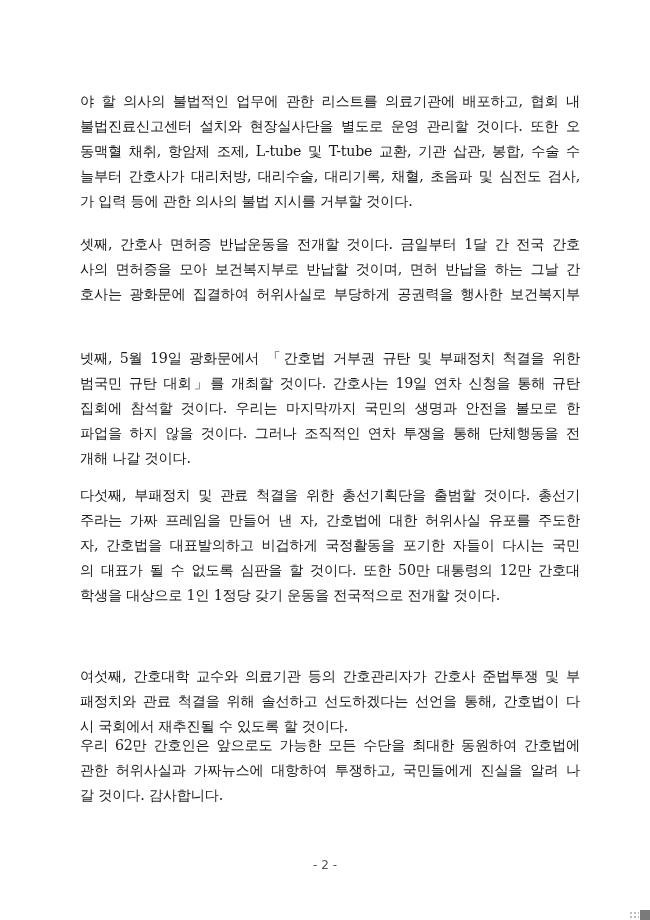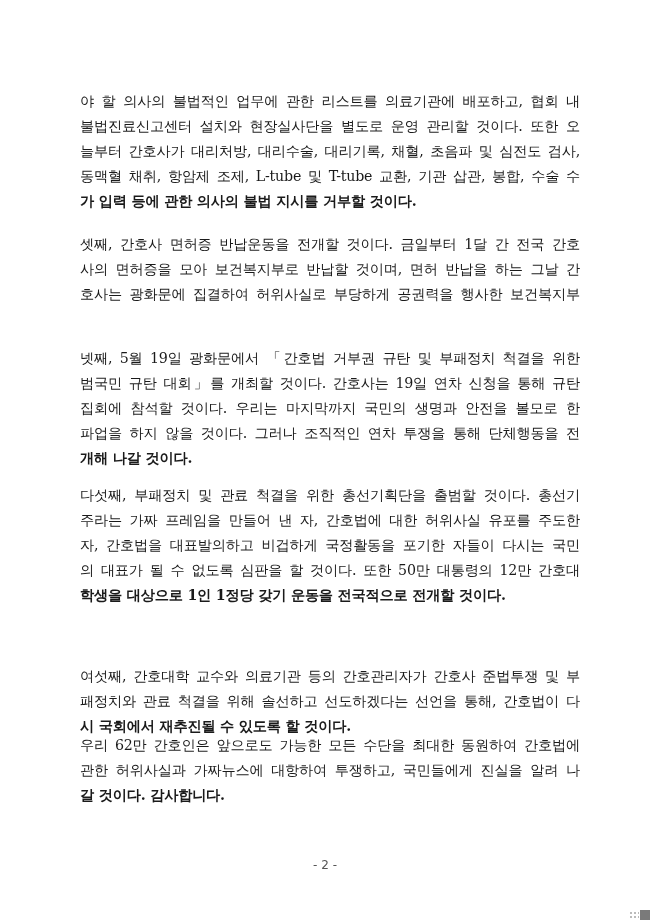--- a/index.html
+++ b/index.html
@@ -2,38 +2,38 @@
 <html><head>
 <meta charset="utf-8">
 <style>
   html, body { margin: 0; padding: 0; background: #ffffff; }
   body { width: 650px; height: 920px; position: relative; overflow: hidden;
          font-family: "DejaVu Serif", "Liberation Serif", serif; color: #1a1a1a; }
   .page { position: absolute; left: 0; top: 0; width: 650px; height: 920px; background: #fff; border-radius: 30px; }
   .para { position: absolute; left: 80px; width: 500px; font-size: 14.2px; line-height: 25px;
           text-align: justify; letter-spacing: -0.2px; word-break: keep-all; }
   .para .ln { display: block; white-space: nowrap; text-align-last: justify; height: 25px; }
-  .para .ln.last { text-align-last: left; font-weight: bold; }
+  .para .ln.last { text-align-last: left; }
   .lead { font-weight: normal; }
   .pagenum { position: absolute; left: 0; width: 650px; top: 858px; text-align: center;
              font-family: "DejaVu Sans", sans-serif; font-size: 12px; color: #555; }
   .corner { position: absolute; right: 0; bottom: 0; width: 10px; height: 10px; background: #7a7a7a; }
   .corner-dots { position: absolute; right: 11px; bottom: 1px; width: 10px; height: 8px;
                  background-image: radial-gradient(#bbb 1px, transparent 1.2px); background-size: 4px 4px; }
 </style>
 </head>
 <body>
 
 <div class="page">
 
   <div class="para" style="top:89px">
     <span class="ln">야 할 의사의 불법적인 업무에 관한 리스트를 의료기관에 배포하고, 협회 내</span>
     <span class="ln">불법진료신고센터 설치와 현장실사단을 별도로 운영 관리할 것이다. 또한 오</span>
+    <span class="ln">동맥혈 채취, 항암제 조제, L-tube 및 T-tube 교환, 기관 삽관, 봉합, 수술 수</span>
     <span class="ln">늘부터 간호사가 대리처방, 대리수술, 대리기록, 채혈, 초음파 및 심전도 검사,</span>
-    <span class="ln">동맥혈 채취, 항암제 조제, L-tube 및 T-tube 교환, 기관 삽관, 봉합, 수술 수</span>
     <span class="ln last">가 입력 등에 관한 의사의 불법 지시를 거부할 것이다.</span>
   </div>
 
   <div class="para" style="top:232px">
     <span class="ln"><b class="lead">셋째,</b><span> 간호사 면허증 반납운동을 전개할 것이다. 금일부터 1달 간 전국 간호</span></span>
     <span class="ln">사의 면허증을 모아 보건복지부로 반납할 것이며, 면허 반납을 하는 그날 간</span>
     <span class="ln">호사는 광화문에 집결하여 허위사실로 부당하게 공권력을 행사한 보건복지부</span>
   </div>
 
   <div class="para" style="top:346px">

